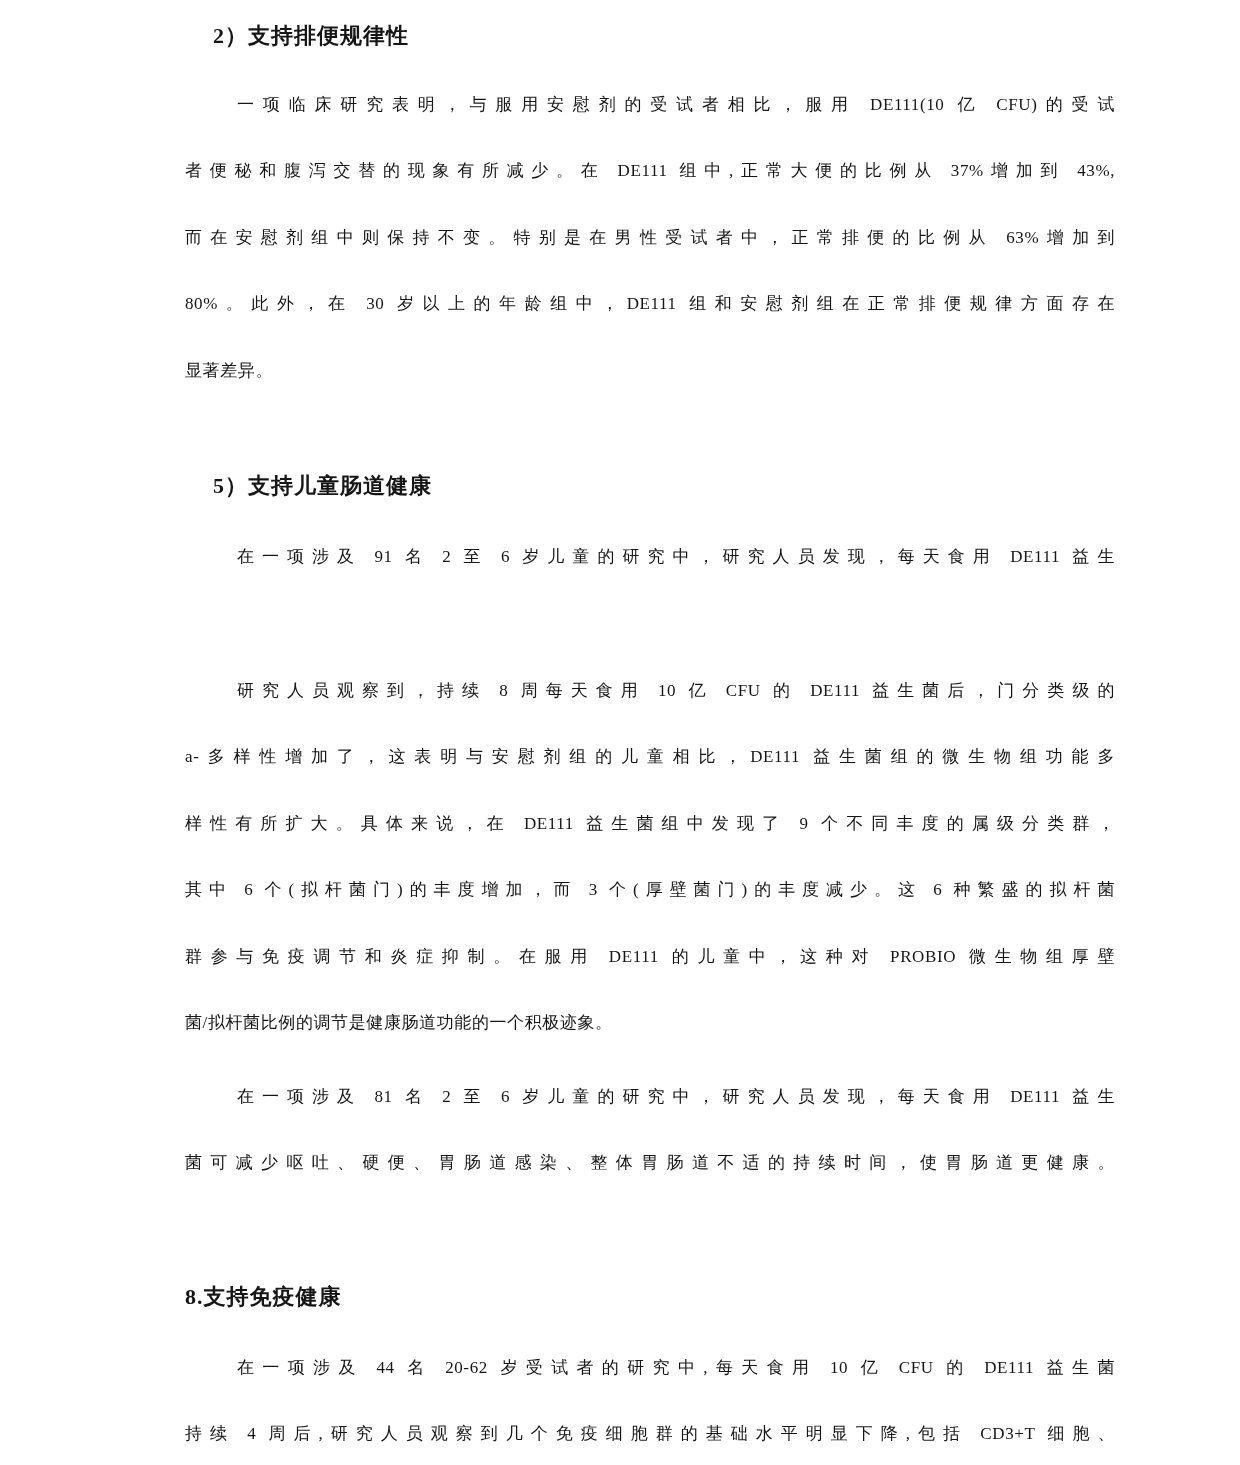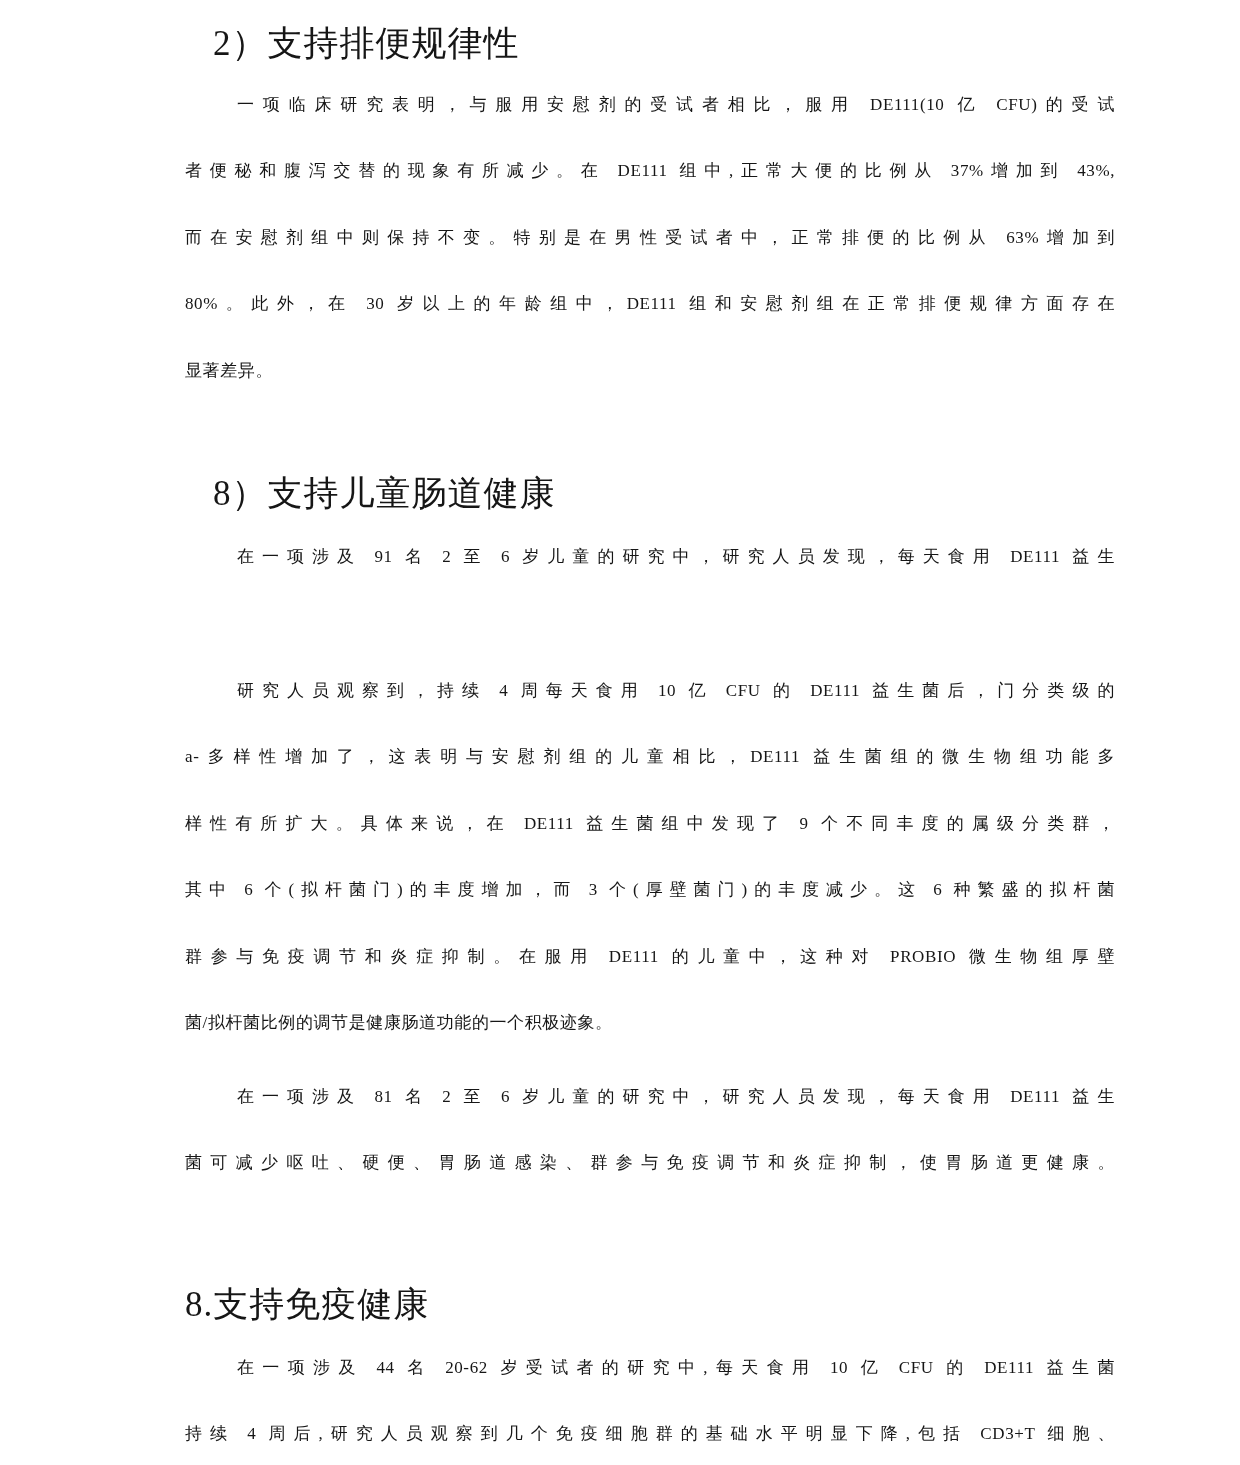--- a/index.html
+++ b/index.html
@@ -13,22 +13,22 @@
     height: 1465px;
     background: #ffffff;
     color: #161616;
     font-family: "Liberation Serif", "DejaVu Serif", serif;
     overflow: hidden;
   }
   .heading {
     position: absolute;
     left: 185px;
     margin: 0;
-    font-size: 35px;
-    font-weight: normal;
+    font-size: 22px;
+    font-weight: bold;
     line-height: 1.25;
     letter-spacing: 1px;
     white-space: nowrap;
   }
   .heading.h-indent { left: 213px; }
   .para {
     position: absolute;
     left: 185px;
     width: 930px;
     font-size: 17px;
@@ -57,38 +57,38 @@
   <h2 class="heading h-indent" style="top:22px">2）支持排便规律性</h2>
 
   <div class="para" style="top:72px">
     <div class="line ind">一项临床研究表明，与服用安慰剂的受试者相比，服用 DE111(10 亿 CFU)的受试</div>
     <div class="line">者便秘和腹泻交替的现象有所减少。在 DE111 组中,正常大便的比例从 37%增加到 43%,</div>
     <div class="line">而在安慰剂组中则保持不变。特别是在男性受试者中，正常排便的比例从 63%增加到</div>
     <div class="line">80%。此外，在 30 岁以上的年龄组中，DE111 组和安慰剂组在正常排便规律方面存在</div>
     <div class="line left">显著差异。</div>
   </div>
 
-  <h2 class="heading h-indent" style="top:472px">8）支持儿童肠道健康</h2>
+  <h2 class="heading h-indent" style="top:472px">5）支持儿童肠道健康</h2>
 
   <div class="para" style="top:524px">
     <div class="line ind">在一项涉及 91 名 2 至 6 岁儿童的研究中，研究人员发现，每天食用 DE111 益生</div>
   </div>
 
   <div class="para" style="top:658px">
-    <div class="line ind">研究人员观察到，持续 4 周每天食用 10 亿 CFU 的 DE111 益生菌后，门分类级的</div>
+    <div class="line ind">研究人员观察到，持续 8 周每天食用 10 亿 CFU 的 DE111 益生菌后，门分类级的</div>
     <div class="line">a-多样性增加了，这表明与安慰剂组的儿童相比，DE111 益生菌组的微生物组功能多</div>
     <div class="line">样性有所扩大。具体来说，在 DE111 益生菌组中发现了 9 个不同丰度的属级分类群，</div>
     <div class="line">其中 6 个(拟杆菌门)的丰度增加，而 3 个(厚壁菌门)的丰度减少。这 6 种繁盛的拟杆菌</div>
     <div class="line">群参与免疫调节和炎症抑制。在服用 DE111 的儿童中，这种对 PROBIO 微生物组厚壁</div>
     <div class="line left">菌/拟杆菌比例的调节是健康肠道功能的一个积极迹象。</div>
   </div>
 
   <div class="para" style="top:1064px">
     <div class="line ind">在一项涉及 81 名 2 至 6 岁儿童的研究中，研究人员发现，每天食用 DE111 益生</div>
-    <div class="line">菌可减少呕吐、硬便、胃肠道感染、群参与免疫调节和炎症抑制，使胃肠道更健康。</div>
+    <div class="line">菌可减少呕吐、硬便、胃肠道感染、整体胃肠道不适的持续时间，使胃肠道更健康。</div>
   </div>
 
   <h2 class="heading" style="top:1283px">8.支持免疫健康</h2>
 
   <div class="para" style="top:1335px">
     <div class="line ind">在一项涉及 44 名 20-62 岁受试者的研究中,每天食用 10 亿 CFU 的 DE111 益生菌</div>
     <div class="line">持续 4 周后,研究人员观察到几个免疫细胞群的基础水平明显下降,包括 CD3+T 细胞、</div>
   </div>
 
 </div>

